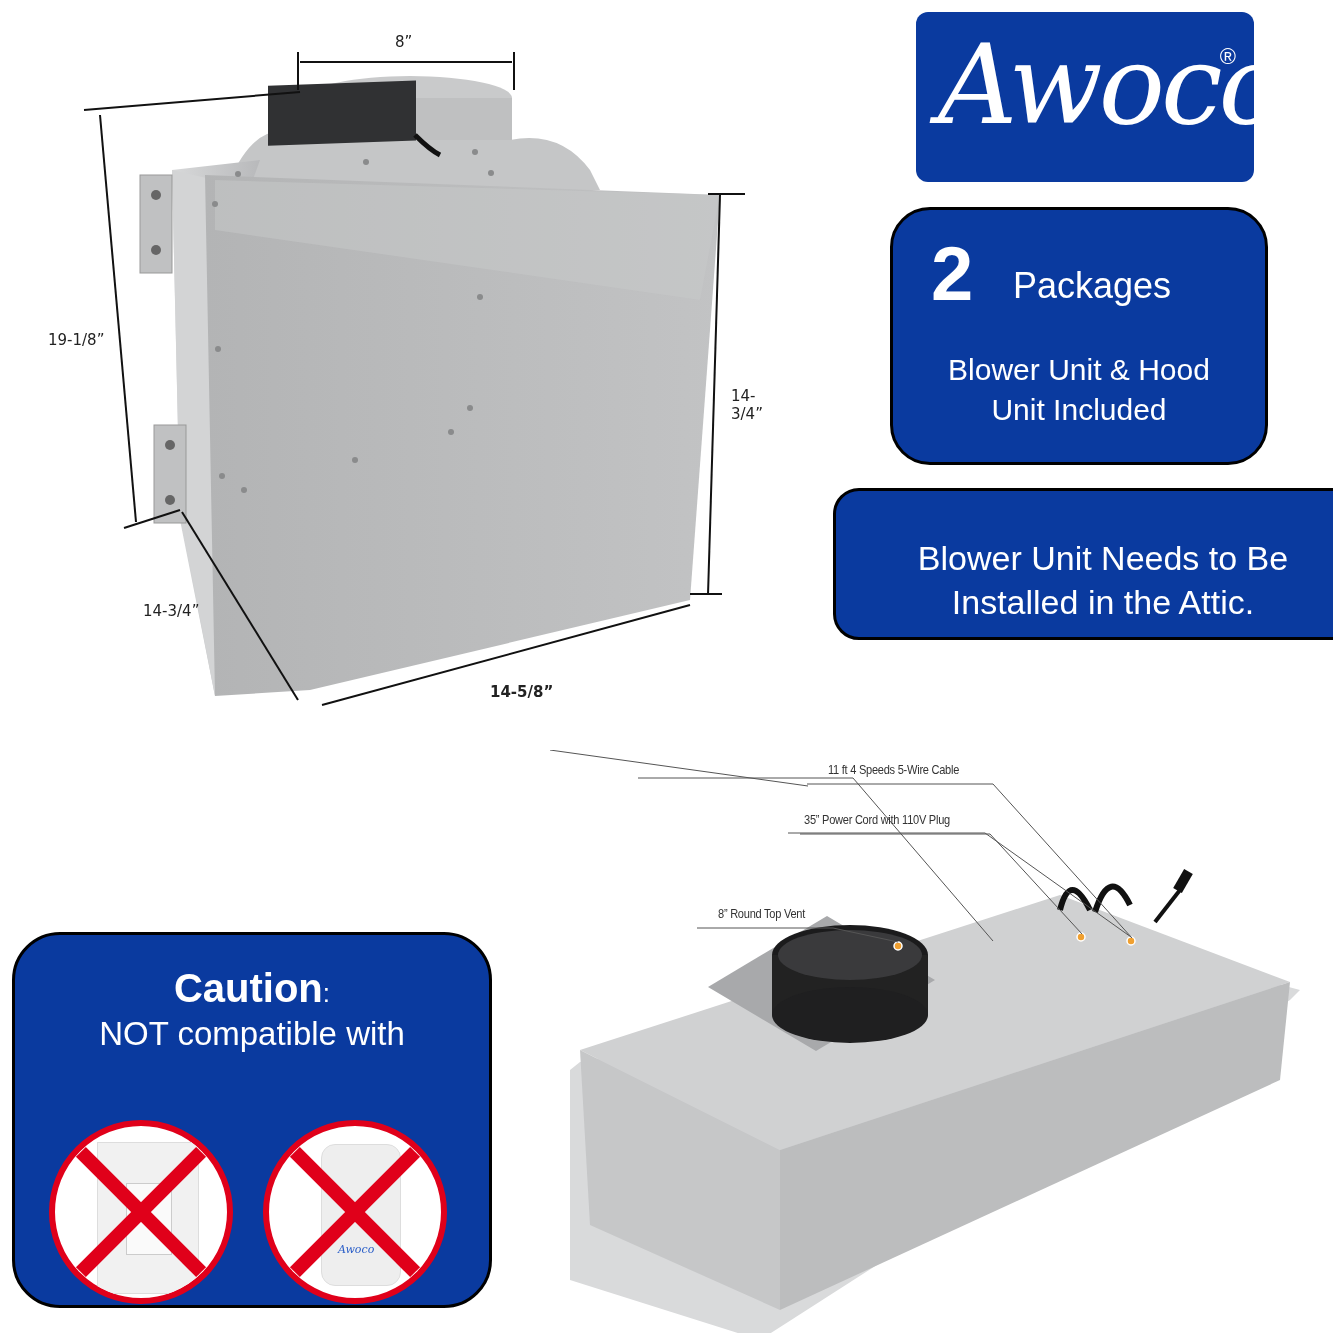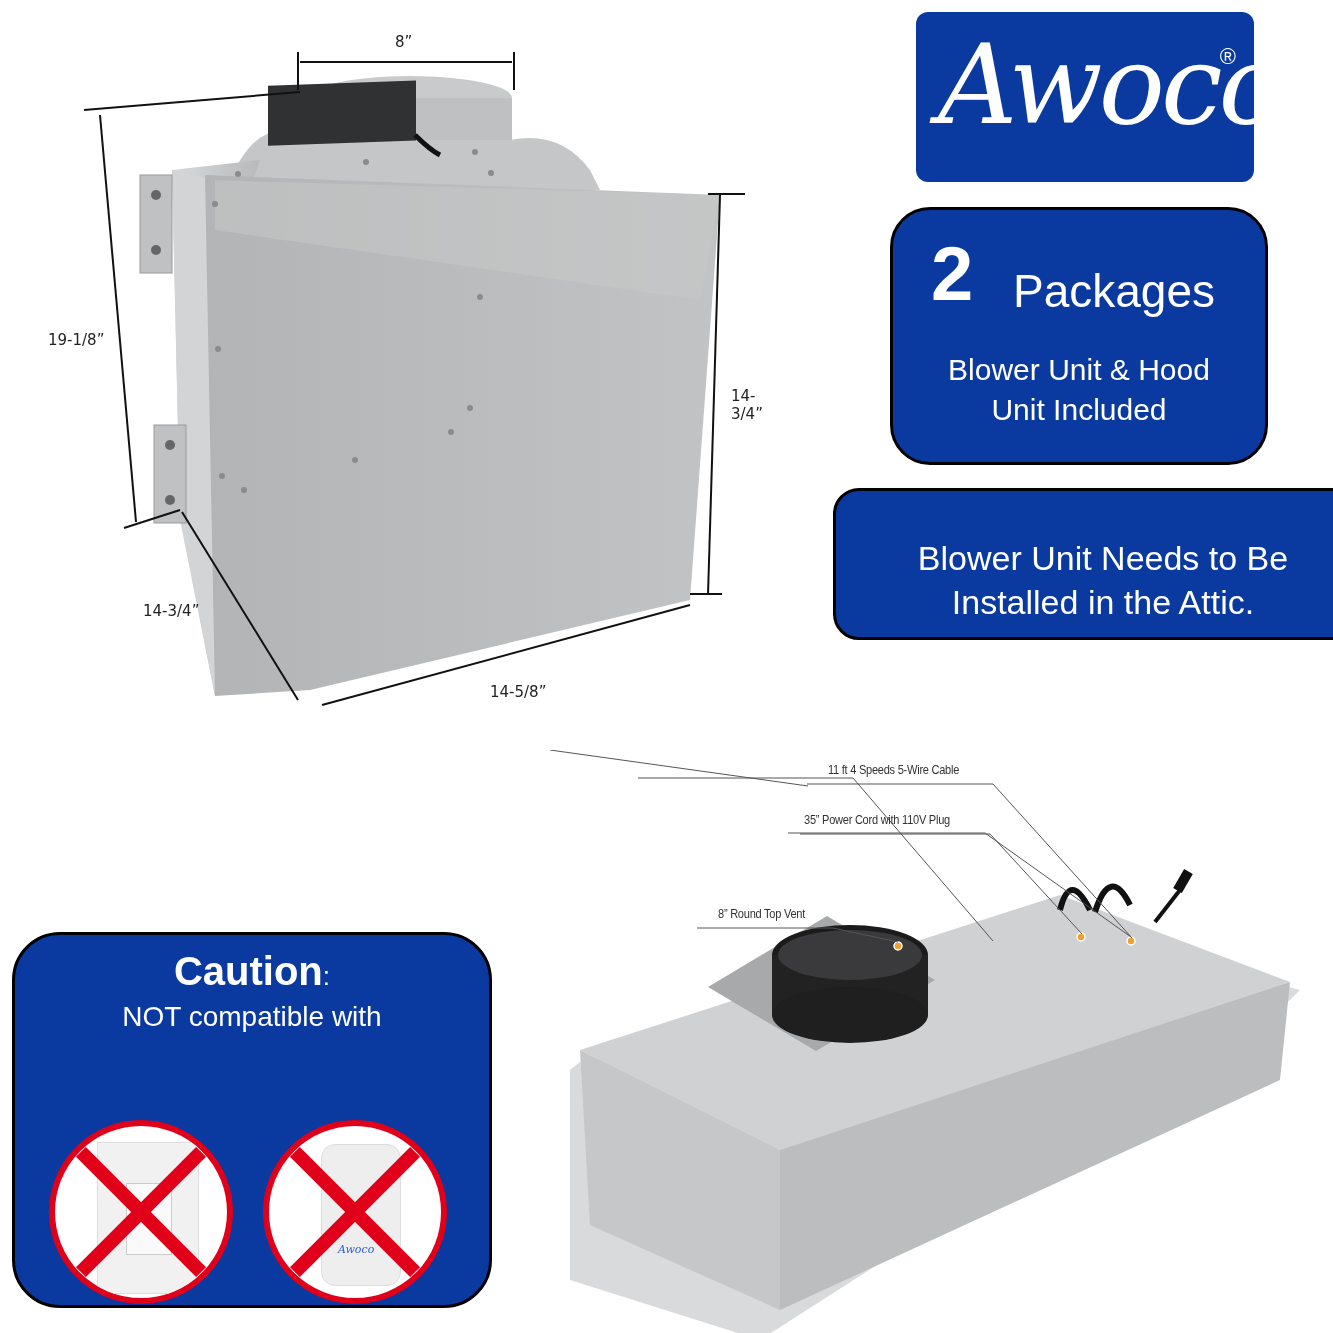--- a/index.html
+++ b/index.html
@@ -5,26 +5,26 @@
   html,body{margin:0;padding:0;background:#fff;}
   body{width:1333px;height:1333px;position:relative;overflow:hidden;font-family:"Liberation Sans",sans-serif;}
   .abs{position:absolute;}
   .dim{font-family:"DejaVu Sans",sans-serif;font-size:15px;color:#222;position:absolute;}
   .callout{font-family:"Liberation Sans",sans-serif;font-size:13px;color:#333;position:absolute;letter-spacing:-0.3px;transform:scaleX(0.85);transform-origin:left center;white-space:nowrap;}
   .bluebox{position:absolute;background:#0a3a9f;border:3px solid #000;color:#fff;text-align:center;box-sizing:border-box;}
   .logo{position:absolute;left:916px;top:12px;width:338px;height:170px;background:#0a3a9f;border-radius:12px;}
   .logo-text{position:absolute;left:22px;top:18px;font-family:"DejaVu Serif",serif;font-style:italic;font-size:110px;color:#fff;letter-spacing:-4px;line-height:1;}
   .reg{position:absolute;right:18px;top:32px;font-size:22px;color:#fff;}
   .pk-num{position:absolute;left:38px;top:26px;font-size:76px;font-weight:bold;line-height:1;}
-  .pk-word{position:absolute;left:120px;top:58px;font-size:46px;line-height:1;}
+  .pk-word{position:absolute;left:120px;top:58px;font-size:36px;line-height:1;}
   .pk-sub{position:absolute;left:0;right:0;top:140px;font-size:30px;line-height:40px;}
   .attic{font-size:34px;line-height:44px;padding-top:45px;margin-left:48px;}
-  .caution-title{font-size:40px;font-weight:bold;margin-top:13px;line-height:46px;}
+  .caution-title{font-size:40px;font-weight:bold;margin-top:30px;line-height:46px;}
   .caution-title span.colon{font-weight:normal;font-size:26px;}
-  .caution-body{font-size:28px;line-height:36px;}
+  .caution-body{font-size:33px;line-height:36px;}
   .nocircle{position:absolute;width:172px;height:172px;border-radius:50%;background:#fff;border:6px solid #e0001a;box-sizing:border-box;overflow:hidden;}
   .xline{position:absolute;left:50%;top:50%;width:170px;height:14px;background:#e0001a;margin-left:-85px;margin-top:-7px;}
 </style>
 </head>
 <body>
 
 <div class="abs" style="left:0;top:0;width:760px;height:720px;">
   <svg width="760" height="720">
     <defs>
       <linearGradient id="sideg" x1="0" x2="1">
@@ -84,21 +84,21 @@
       <line x1="708" y1="194" x2="745" y2="194"></line>
         <line x1="690" y1="594" x2="722" y2="594"></line>
       <line x1="182" y1="512" x2="298" y2="700"></line>
       <line x1="322" y1="705" x2="690" y2="605"></line>
     </g>
   </svg>
   <div class="dim" style="left:395px;top:33px;">8”</div>
   <div class="dim" style="left:48px;top:331px;">19-1/8”</div>
   <div class="dim" style="left:731px;top:387px;">14-3/4”</div>
   <div class="dim" style="left:143px;top:602px;">14-3/4”</div>
-  <div class="dim" style="left:490px;top:683px;">14-5/8”</div>
+  <div class="dim" style="left:490px;top:683px;font-weight:bold;">14-5/8”</div>
 </div>
 
 <div class="logo">
   <div class="logo-text">Awoco</div>
   <div class="reg">®</div>
 </div>
 
 <div class="bluebox" style="left:890px;top:207px;width:378px;height:258px;border-radius:40px;">
   <div class="pk-num">2</div>
   <div class="pk-word">Packages</div>

